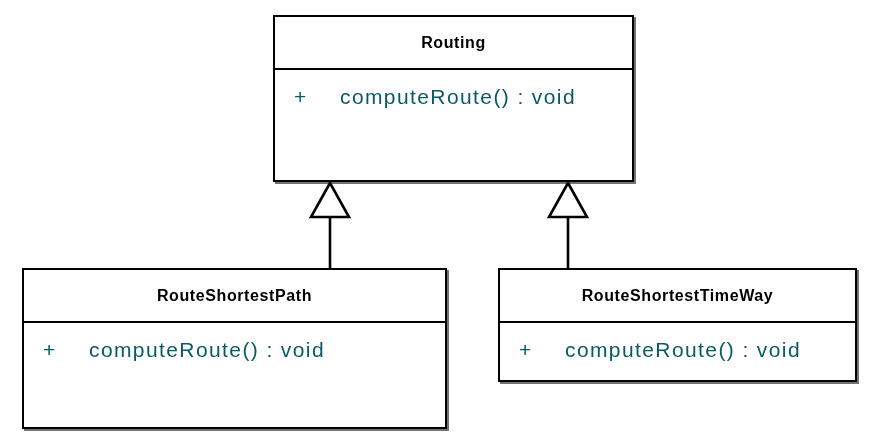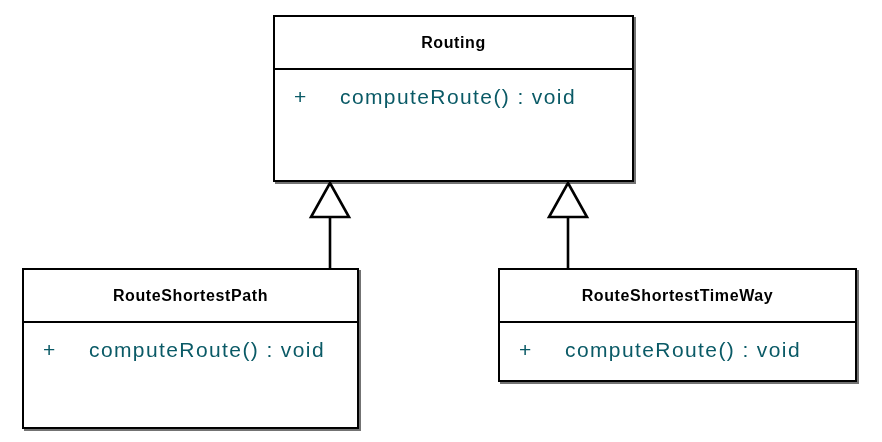--- a/index.html
+++ b/index.html
@@ -36,21 +36,21 @@
     stroke-width: 2.6;
   }
 
   .uml-class {
     position: absolute;
     background: var(--box-fill);
     border: 2px solid var(--box-stroke);
     box-shadow: 2px 2px 0 rgba(0, 0, 0, 0.55);
   }
   .box-routing   { left: 273px; top: 15px;  width: 361px; height: 167px; }
-  .box-left      { left: 22px;  top: 268px; width: 337px; height: 161px; }
+  .box-left      { left: 22px;  top: 268px; width: 425px; height: 161px; }
   .box-right     { left: 498px; top: 268px; width: 359px; height: 114px; }
 
   .uml-class-header {
     height: 53px;
     border-bottom: 2px solid var(--box-stroke);
     display: flex;
     align-items: center;
     justify-content: center;
     font-size: 16px;
     font-weight: bold;

